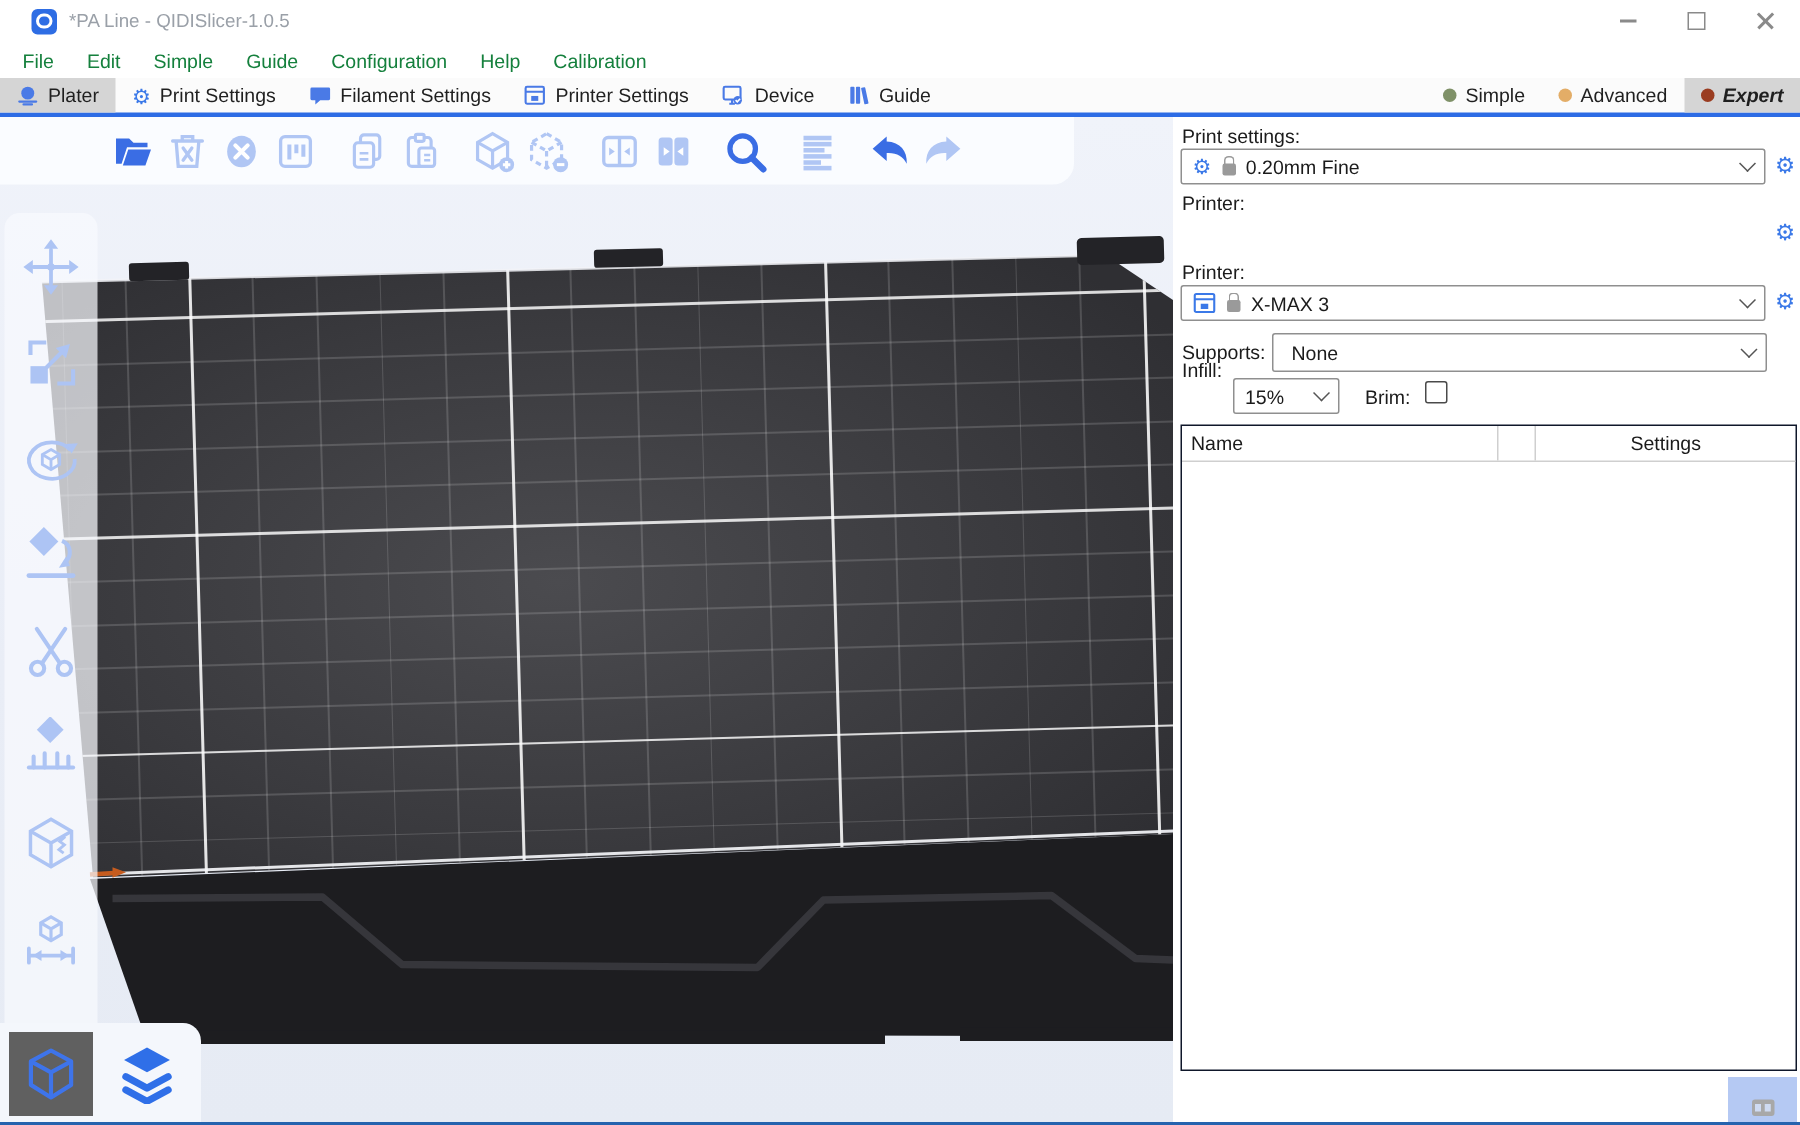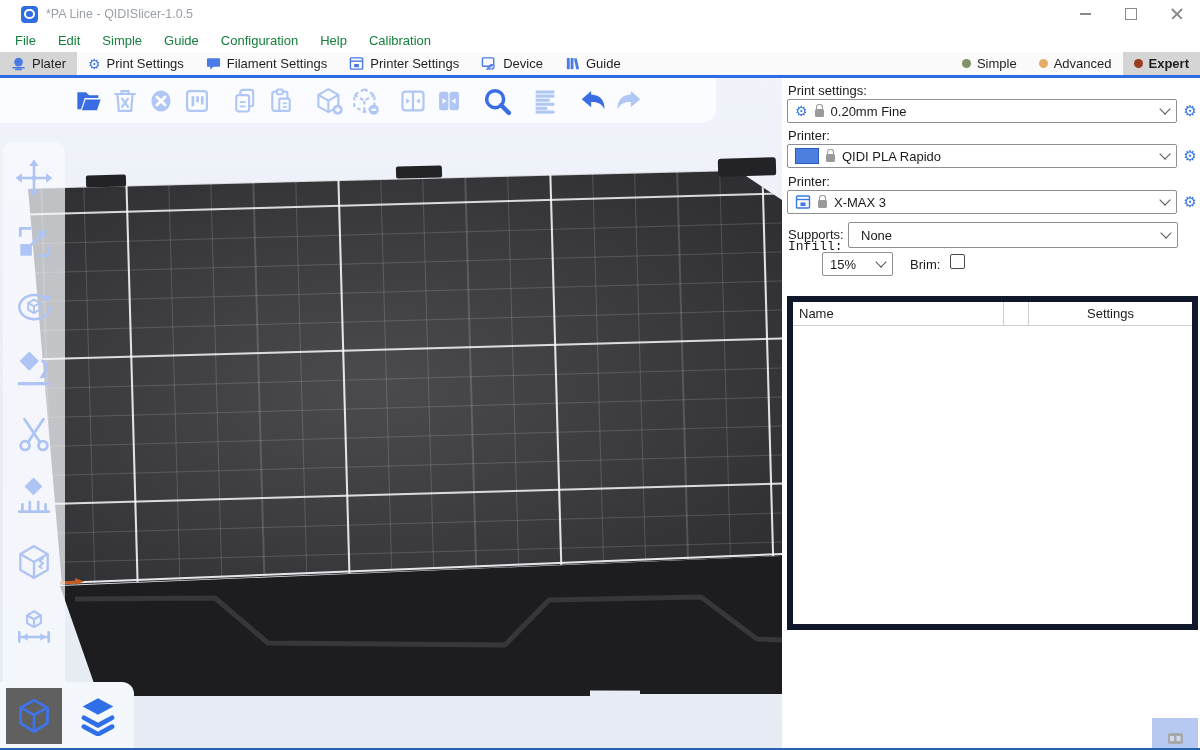--- a/index.html
+++ b/index.html
@@ -23,21 +23,21 @@
   .menubar{height:24px;display:flex;align-items:center;padding-left:4px;background:#fff;}
   .menu-item{padding:0 11px;font-size:13px;color:#15803d;cursor:default;}
 
   
   .tabbar{height:23px;display:flex;align-items:stretch;background:#fbfbfb;border-bottom:3px solid #2d6ce5;}
   .tab{display:flex;align-items:center;gap:6px;padding:0 11px;font-size:13px;color:#1f1f1f;}
   .tab.active{background:#d5d5d5;}
   .tab svg{display:block;}
   .modes{margin-left:auto;display:flex;align-items:stretch;}
   .mode{display:flex;align-items:center;gap:6px;padding:0 11px;font-size:13px;color:#1f1f1f;}
-  .mode.active{background:#d5d5d5;font-weight:bold;}
+  .mode.active{background:#d5d5d5;font-weight:bold;font-style:italic;}
   .dot{width:9px;height:9px;border-radius:50%;}
   .dot-simple{background:#7f9168;} .dot-advanced{background:#e3ad67;} .dot-expert{background:#9a3c20;}
 
   
   .viewport{position:absolute;left:0;top:78px;width:782px;height:672px;overflow:hidden;
     background:linear-gradient(180deg,#f0f3fa 0%,#e9edf6 55%,#e6ebf4 100%);}
   .plate-clip{position:absolute;left:28px;top:92px;width:754px;height:415px;
     clip-path:polygon(0px 18px,709px 0px,754px 30px,754px 386px,34px 415px);}
   .plate-grid{position:absolute;left:-30px;top:-30px;right:-30px;bottom:-30px;transform:rotate(-1.6deg);
     background:
@@ -77,21 +77,21 @@
     display:flex;align-items:center;gap:7px;padding:0 7px;box-sizing:border-box;font-size:13px;}
   .combo .chev{margin-left:auto;}
   .chev{width:7px;height:7px;border-right:1.6px solid #555;border-bottom:1.6px solid #555;transform:rotate(45deg);margin-top:-4px;flex:0 0 auto;}
   .gear-btn{position:absolute;width:20px;height:20px;color:#3b79e8;font-size:15px;line-height:20px;text-align:center;}
   .gear-inline{color:#3b79e8;font-size:14px;line-height:14px;}
   .lock{width:9px;height:8px;background:#9a9a9a;border-radius:1.5px;position:relative;margin-top:4px;flex:0 0 auto;}
   .lock::before{content:'';position:absolute;top:-5px;left:1.2px;width:5px;height:5px;border:1.6px solid #9a9a9a;border-bottom:none;border-radius:3px 3px 0 0;}
   .swatch{width:22px;height:14px;background:#4d7fe0;border:1px solid #2b5bb8;flex:0 0 auto;}
   .checkbox{position:absolute;width:15px;height:15px;border:1.5px solid #4a4a4a;border-radius:2px;background:#fff;box-sizing:border-box;}
 
-  .obj-table{position:absolute;left:5px;top:205px;width:411px;height:334px;border:6px solid #0f172a;box-sizing:border-box;background:#fff;margin-top:13px;}
+  .obj-table{position:absolute;left:5px;top:205px;width:411px;height:431px;border:1px solid #0f172a;box-sizing:border-box;background:#fff;}
   .obj-header{display:flex;height:23px;border-bottom:1px solid #cfcfcf;align-items:center;}
   .col-name{width:198px;border-right:1px solid #cfcfcf;padding:0 6px;height:100%;display:flex;align-items:center;}
   .col-mid{width:24px;border-right:1px solid #cfcfcf;height:100%;}
   .col-edit{flex:1;text-align:center;}
 
   .export-btn{position:absolute;left:5px;top:640px;width:353px;height:30px;background:#b5c9f3;
     display:flex;align-items:center;justify-content:center;font-weight:bold;font-size:13.5px;color:#4f6594;}
   .export-sd{position:absolute;left:370px;top:640px;width:46px;height:30px;background:#b5c9f3;
     display:flex;align-items:flex-end;justify-content:center;padding-bottom:4px;box-sizing:border-box;}
   .sd-icon{width:15px;height:11px;background:#a8a8a8;border-radius:2px;position:relative;}
@@ -460,26 +460,20 @@
     <div class="plabel" style="top:5px;">Print settings:</div>
     <div class="combo" style="left:5px;top:21px;width:390px;">
       <span class="gear-inline">⚙</span>
       <span class="lock"></span>
       <span>0.20mm Fine</span>
       <span class="chev"></span>
     </div>
     <div class="gear-btn" style="left:398px;top:23px;">⚙</div>
 
     <div class="plabel" style="top:50px;">Printer:</div>
-    <div class="combo" style="left:5px;top:66px;width:390px;">
-      <span class="swatch"></span>
-      <span class="lock"></span>
-      <span>QIDI PLA Rapido</span>
-      <span class="chev"></span>
-    </div>
     <div class="gear-btn" style="left:398px;top:68px;">⚙</div>
 
     <div class="plabel" style="top:96px;">Printer:</div>
     <div class="combo" style="left:5px;top:112px;width:390px;">
       <svg width="16" height="16" viewBox="0 0 16 16">
           <g fill="none" stroke="#3b79e8" stroke-width="1.4">
             <rect x="1.5" y="2" width="13" height="12" rx="1"></rect>
             <path d="M1.5 5.5h13"></path>
             <rect x="5.5" y="8.5" width="5" height="3.5" fill="#3b79e8" stroke="none"></rect>
           </g>
@@ -489,21 +483,21 @@
       <span class="chev"></span>
     </div>
     <div class="gear-btn" style="left:398px;top:114px;">⚙</div>
 
     <div class="plabel" style="top:149px;">Supports:</div>
     <div class="combo" style="left:66px;top:144px;width:330px;height:26px;padding-left:12px;">
       <span>None</span>
       <span class="chev"></span>
     </div>
 
-    <div class="plabel" style="top:161px;font-family:Liberation Mono, monospace;">Infill:</div>
+    <div class="plabel" style="top:161px;">Infill:</div>
     <div class="combo" style="left:40px;top:174px;width:71px;">
       <span>15%</span>
       <span class="chev"></span>
     </div>
     <div class="plabel" style="left:128px;top:179px;">Brim:</div>
     <div class="checkbox" style="left:168px;top:176px;"></div>
 
     <div class="obj-table">
       <div class="obj-header">
         <div class="col-name">Name</div>

